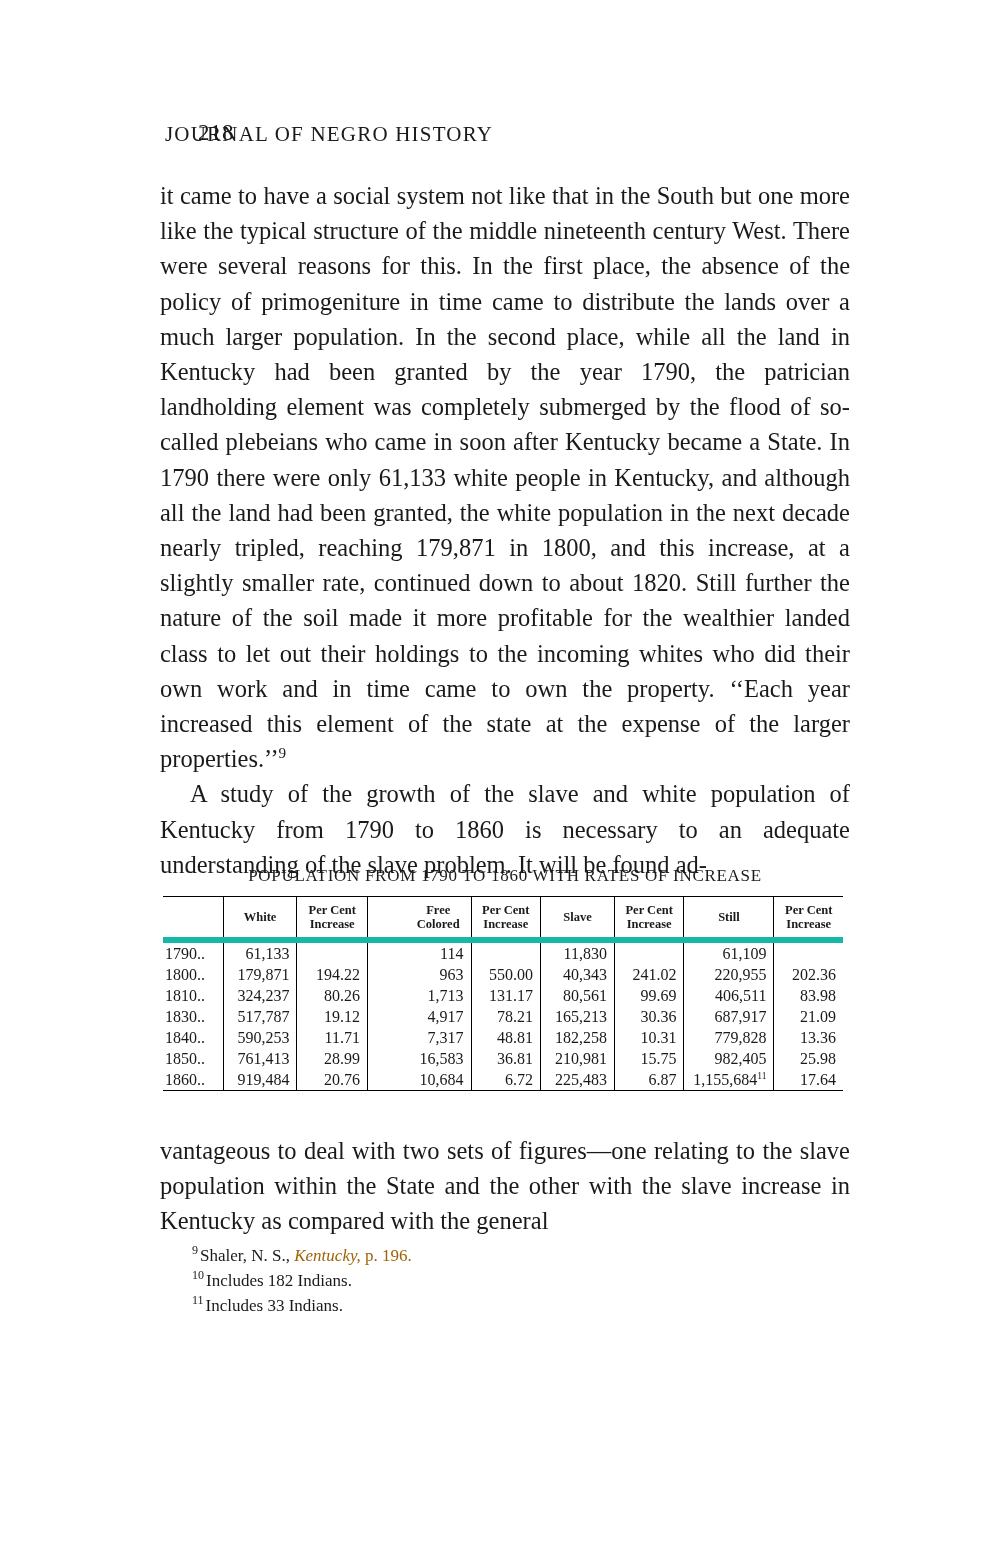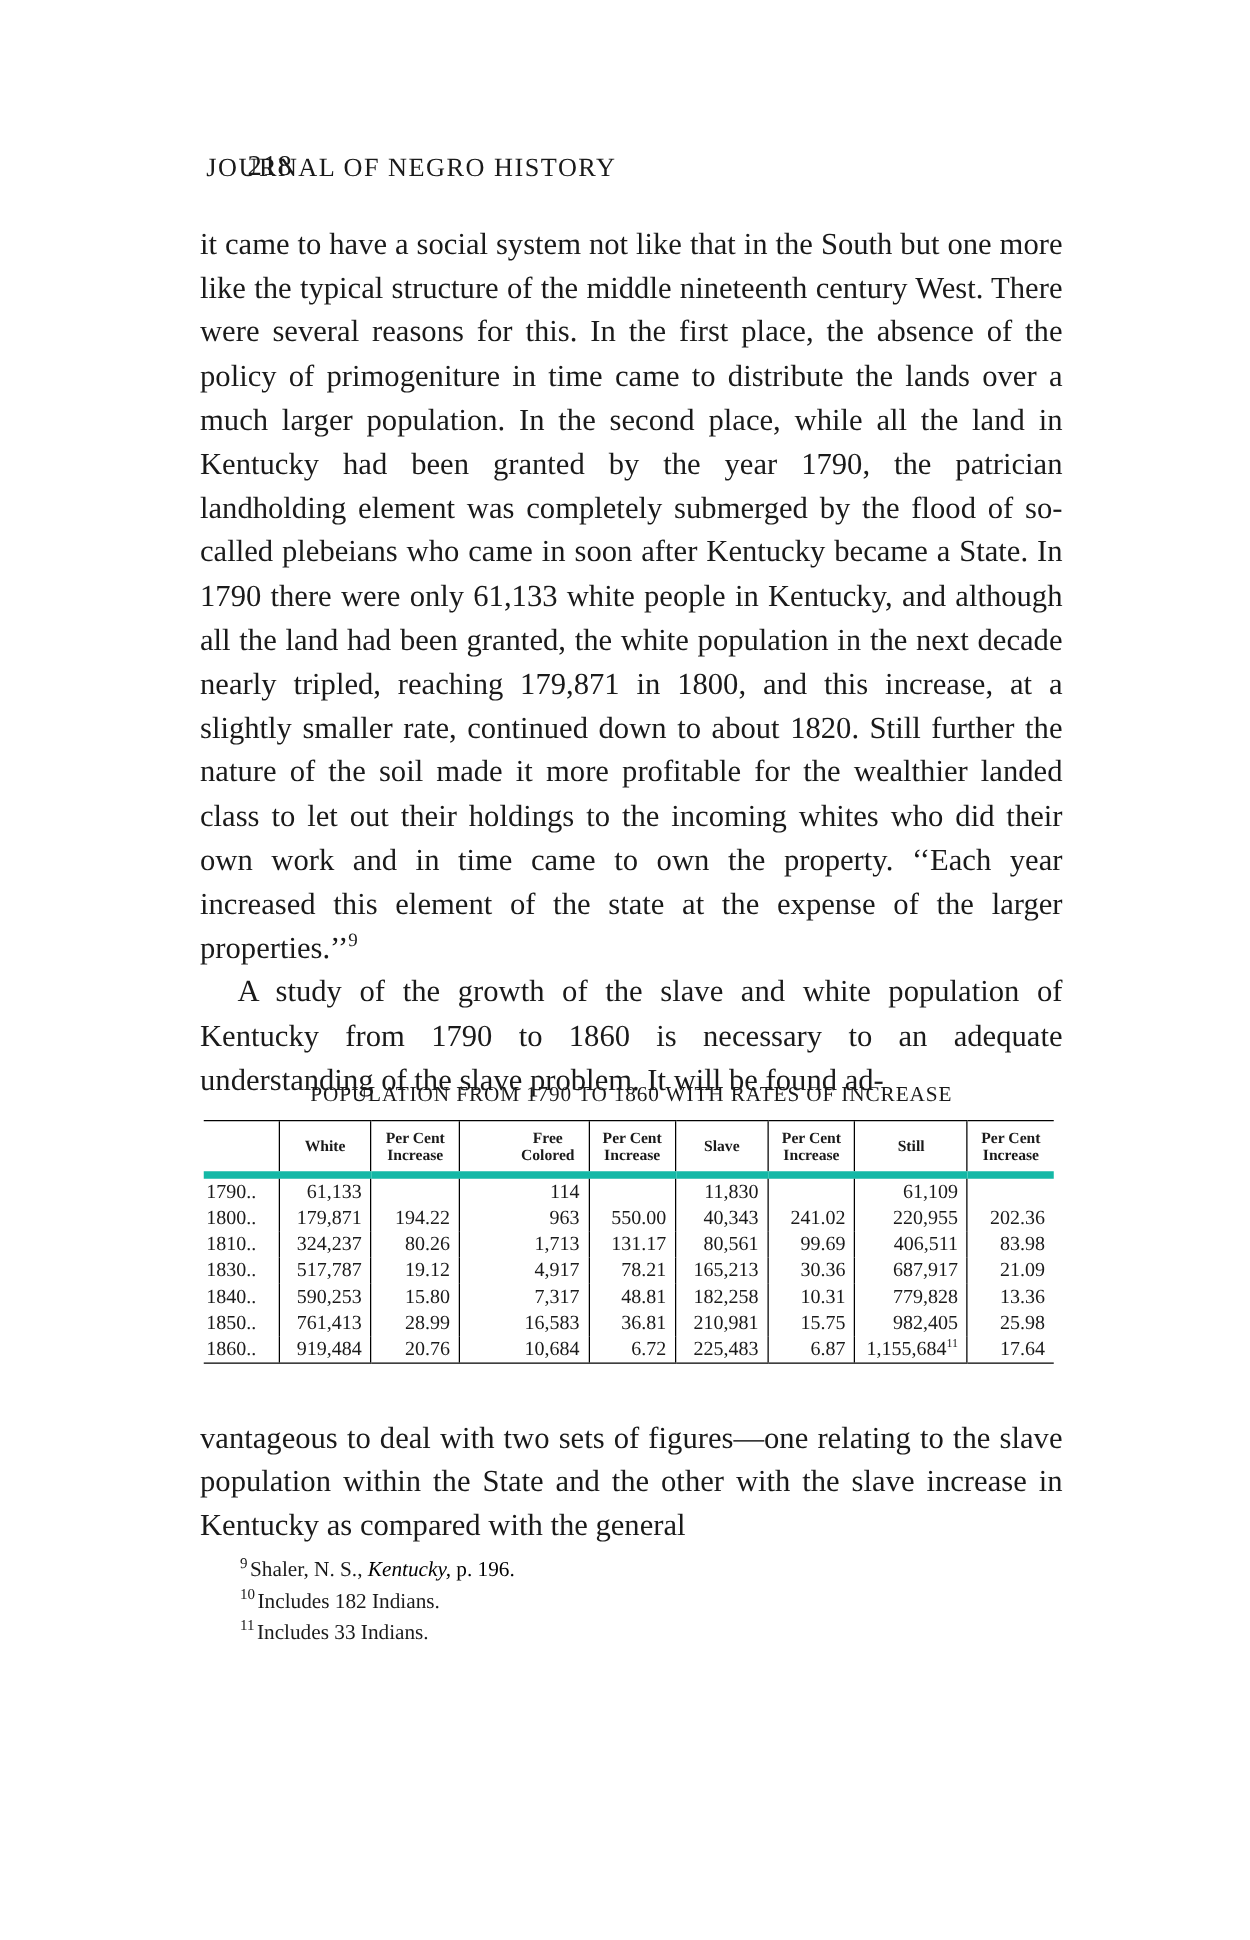--- a/index.html
+++ b/index.html
@@ -149,21 +149,21 @@
     line-height: 25px;
   }
   .footnotes div { white-space: nowrap; }
   .footnotes .fn-num {
     font-size: 12px;
     vertical-align: super;
     line-height: 0;
     margin-right: 2px;
   }
   .fn-italic { font-style: italic; }
-  .faded { color: #000000; text-align: right; }
+  .faded { color: #a16207; text-align: right; }
 </style>
 </head>
 <body>
 
 <div class="page">
 
   <div class="header">
     <div class="page-number">218</div>
     <div class="running-head">Journal of Negro History</div>
   </div>
@@ -231,21 +231,21 @@
           <td class="vline">4,917</td>
           <td class="vline">78.21</td>
           <td class="vline">165,213</td>
           <td class="vline">30.36</td>
           <td class="vline"><span>687,917</span><span class="tbl-sup"></span></td>
           <td class="vline">21.09</td>
         </tr>
         <tr>
           <td class="year">1840..</td>
           <td class="vline">590,253</td>
-          <td class="vline">15.80</td>
+          <td class="vline">11.71</td>
           <td class="vline">7,317</td>
           <td class="vline">48.81</td>
           <td class="vline">182,258</td>
           <td class="vline">10.31</td>
           <td class="vline"><span>779,828</span><span class="tbl-sup"></span></td>
           <td class="vline">13.36</td>
         </tr>
         <tr>
           <td class="year">1850..</td>
           <td class="vline">761,413</td>

